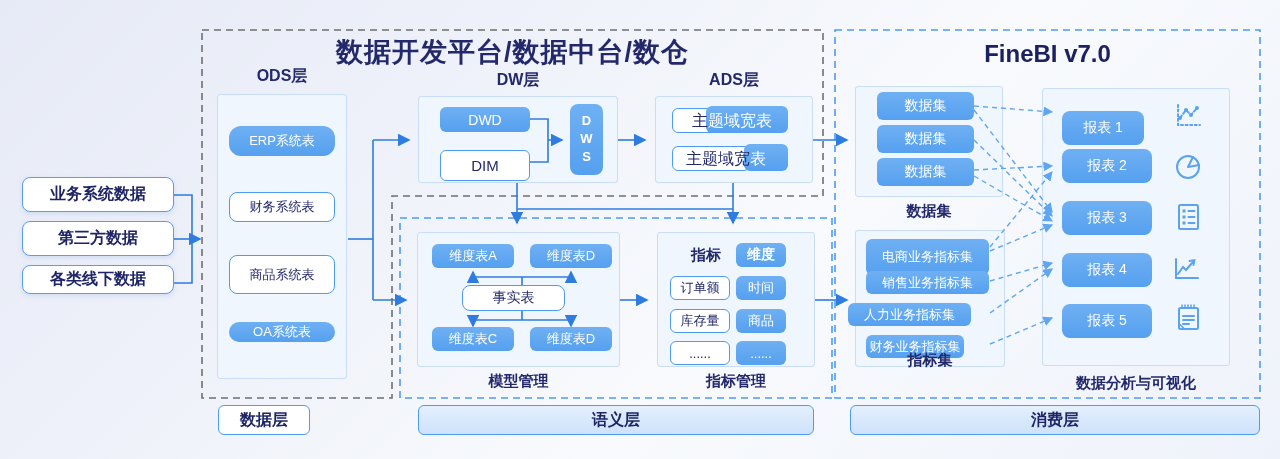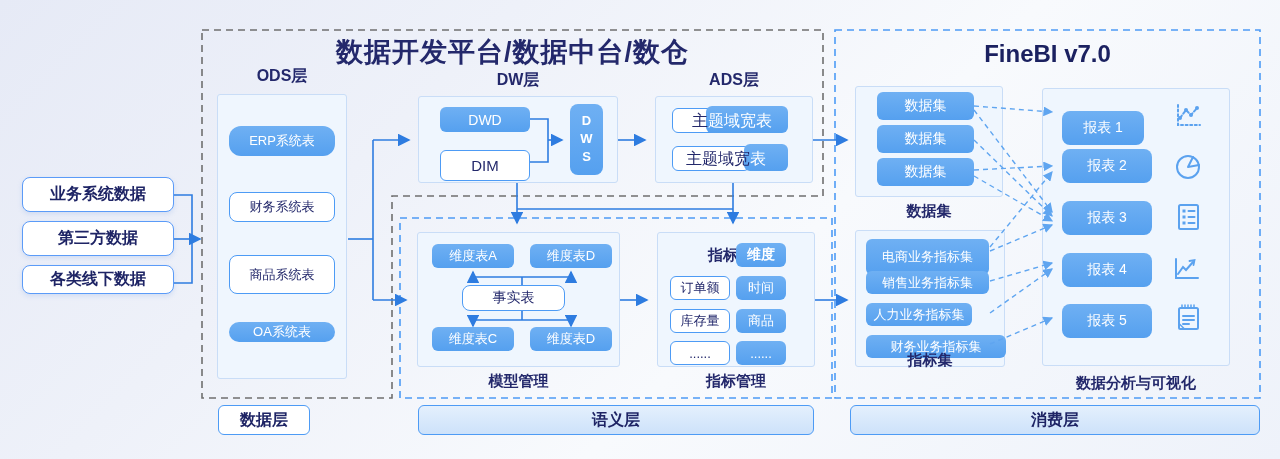--- a/index.html
+++ b/index.html
@@ -121,43 +121,43 @@
 
   <div class="abs panel" style="left:417px;top:232px;width:203px;height:135px"></div>
   <div class="abs flexc blue-item" style="left:432px;top:244px;width:82px;height:24px">维度表A</div>
   <div class="abs flexc blue-item" style="left:530px;top:244px;width:82px;height:24px">维度表D</div>
   <div class="abs flexc white-item" style="left:462px;top:285px;width:103px;height:26px;border-radius:8px;font-size:14px">事实表</div>
   <div class="abs flexc blue-item" style="left:432px;top:327px;width:82px;height:24px">维度表C</div>
   <div class="abs flexc blue-item" style="left:530px;top:327px;width:82px;height:24px">维度表D</div>
   <div class="abs sub-label" style="left:417px;top:372px;width:203px">模型管理</div>
 
   <div class="abs panel" style="left:657px;top:232px;width:158px;height:135px"></div>
-  <div class="abs flexc sub-label" style="left:692px;top:243px;width:62px;height:24px">指标</div>
+  <div class="abs flexc sub-label" style="left:675px;top:243px;width:62px;height:24px">指标</div>
   <div class="abs flexc blue-item" style="left:736px;top:243px;width:50px;height:24px;font-weight:bold;font-size:14px">维度</div>
   <div class="abs flexc white-item" style="left:670px;top:276px;width:60px;height:24px">订单额</div>
   <div class="abs flexc white-item" style="left:670px;top:309px;width:60px;height:24px">库存量</div>
   <div class="abs flexc white-item" style="left:670px;top:341px;width:60px;height:24px">......</div>
   <div class="abs flexc blue-item" style="left:736px;top:276px;width:50px;height:24px">时间</div>
   <div class="abs flexc blue-item" style="left:736px;top:309px;width:50px;height:24px">商品</div>
   <div class="abs flexc blue-item" style="left:736px;top:341px;width:50px;height:24px">......</div>
   <div class="abs sub-label" style="left:657px;top:372px;width:158px">指标管理</div>
 
   <div class="abs finebi-title" style="left:835px;top:40px;width:425px">FineBI v7.0</div>
 
   <div class="abs panel" style="left:855px;top:86px;width:148px;height:111px"></div>
   <div class="abs flexc blue-item" style="left:877px;top:92px;width:97px;height:28px;font-size:14px">数据集</div>
   <div class="abs flexc blue-item" style="left:877px;top:125px;width:97px;height:28px;font-size:14px">数据集</div>
   <div class="abs flexc blue-item" style="left:877px;top:158px;width:97px;height:28px;font-size:14px">数据集</div>
   <div class="abs sub-label" style="left:855px;top:202px;width:148px">数据集</div>
 
   <div class="abs panel" style="left:855px;top:230px;width:150px;height:137px"></div>
   <div class="abs flexc blue-item" style="left:866px;top:239px;width:123px;height:36px">电商业务指标集</div>
   <div class="abs flexc blue-item" style="left:866px;top:271px;width:123px;height:23px">销售业务指标集</div>
-  <div class="abs flexc blue-item" style="left:866px;top:303px;width:106px;height:23px">人力业务指标集</div>
-  <div class="abs flexc blue-item" style="left:866px;top:335px;width:140px;height:23px">财务业务指标集</div>
+  <div class="abs flexc blue-item" style="left:848px;top:303px;width:123px;height:23px">人力业务指标集</div>
+  <div class="abs flexc blue-item" style="left:866px;top:335px;width:98px;height:23px">财务业务指标集</div>
   <div class="abs sub-label" style="left:855px;top:351px;width:150px">指标集</div>
 
   <div class="abs panel" style="left:1042px;top:88px;width:188px;height:278px"></div>
   <div class="abs flexc blue-item rep-item" style="left:1062px;top:111px;width:82px;height:34px">报表 1</div>
   <div class="abs flexc blue-item rep-item" style="left:1062px;top:149px;width:90px;height:34px">报表 2</div>
   <div class="abs flexc blue-item rep-item" style="left:1062px;top:201px;width:90px;height:34px">报表 3</div>
   <div class="abs flexc blue-item rep-item" style="left:1062px;top:253px;width:90px;height:34px">报表 4</div>
   <div class="abs flexc blue-item rep-item" style="left:1062px;top:304px;width:90px;height:34px">报表 5</div>
 
   <div class="abs icon-box" style="left:1172px;top:99px">

